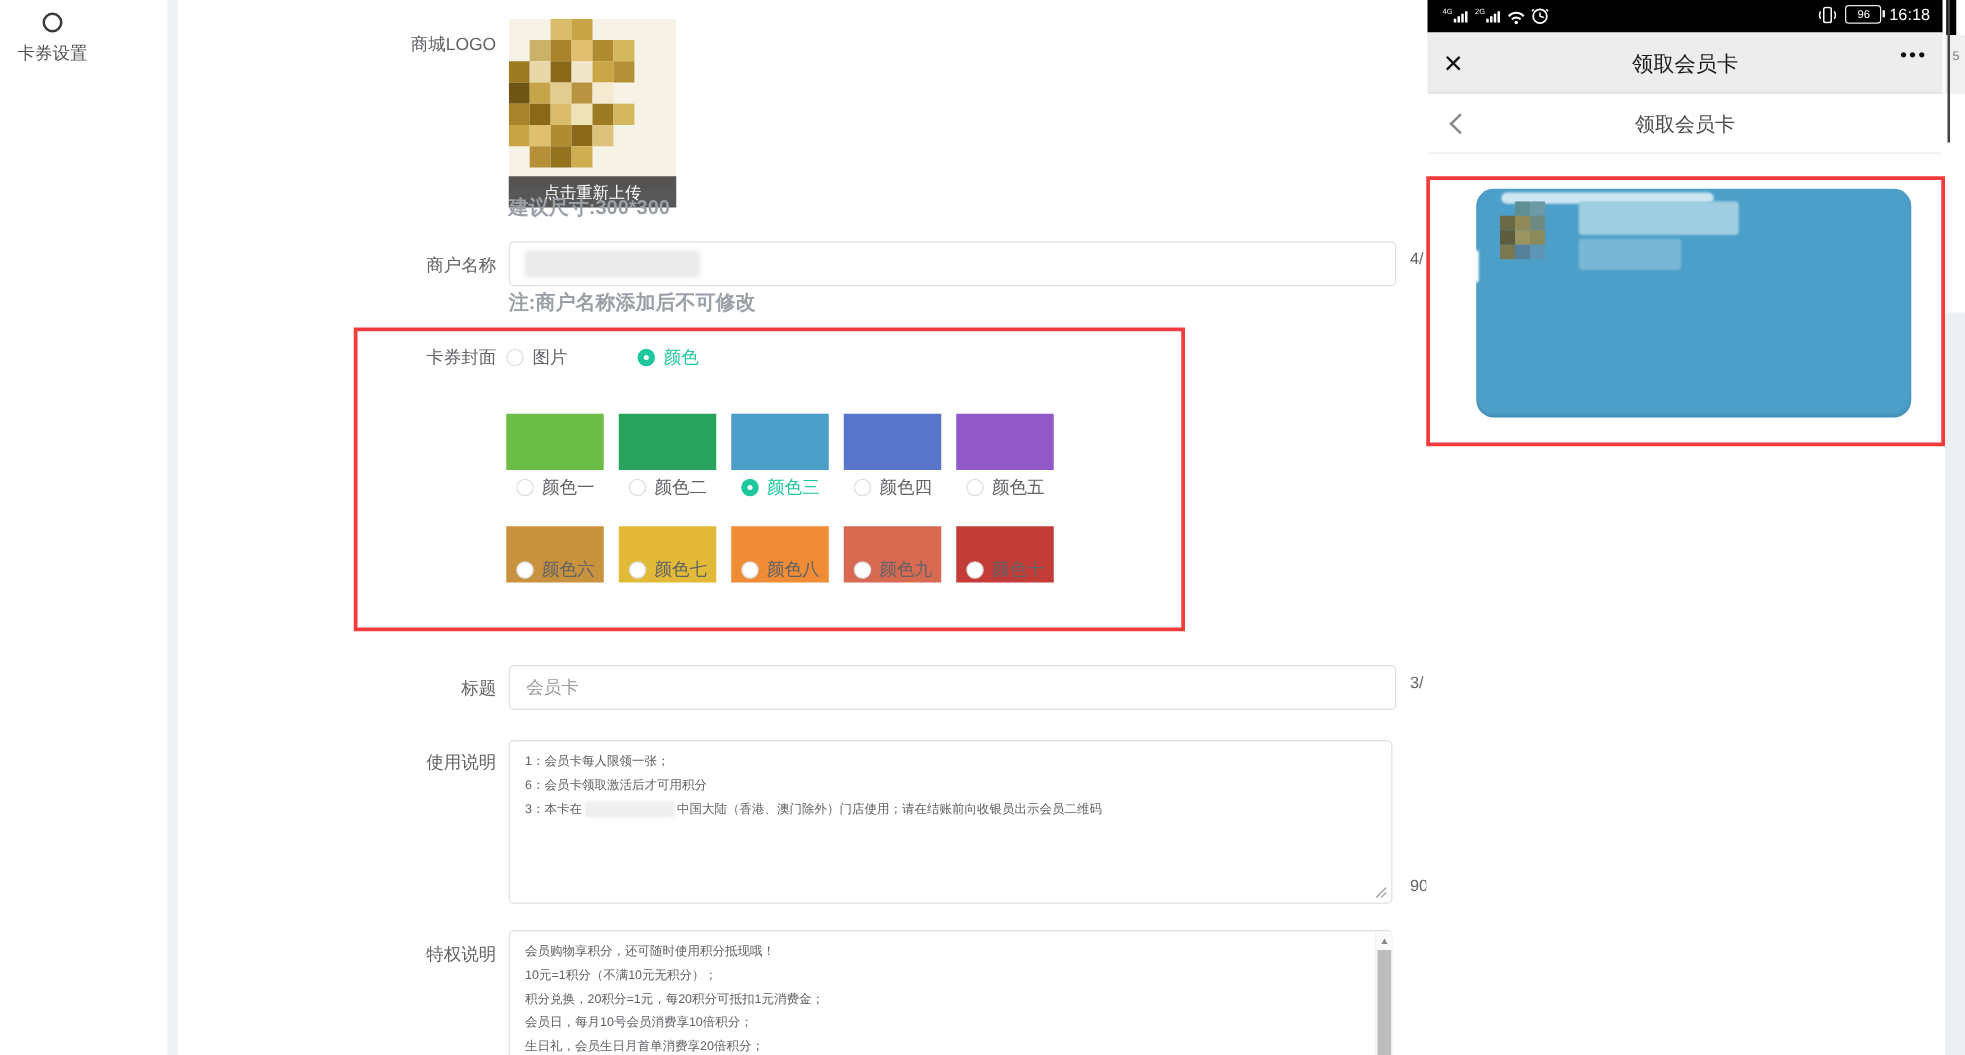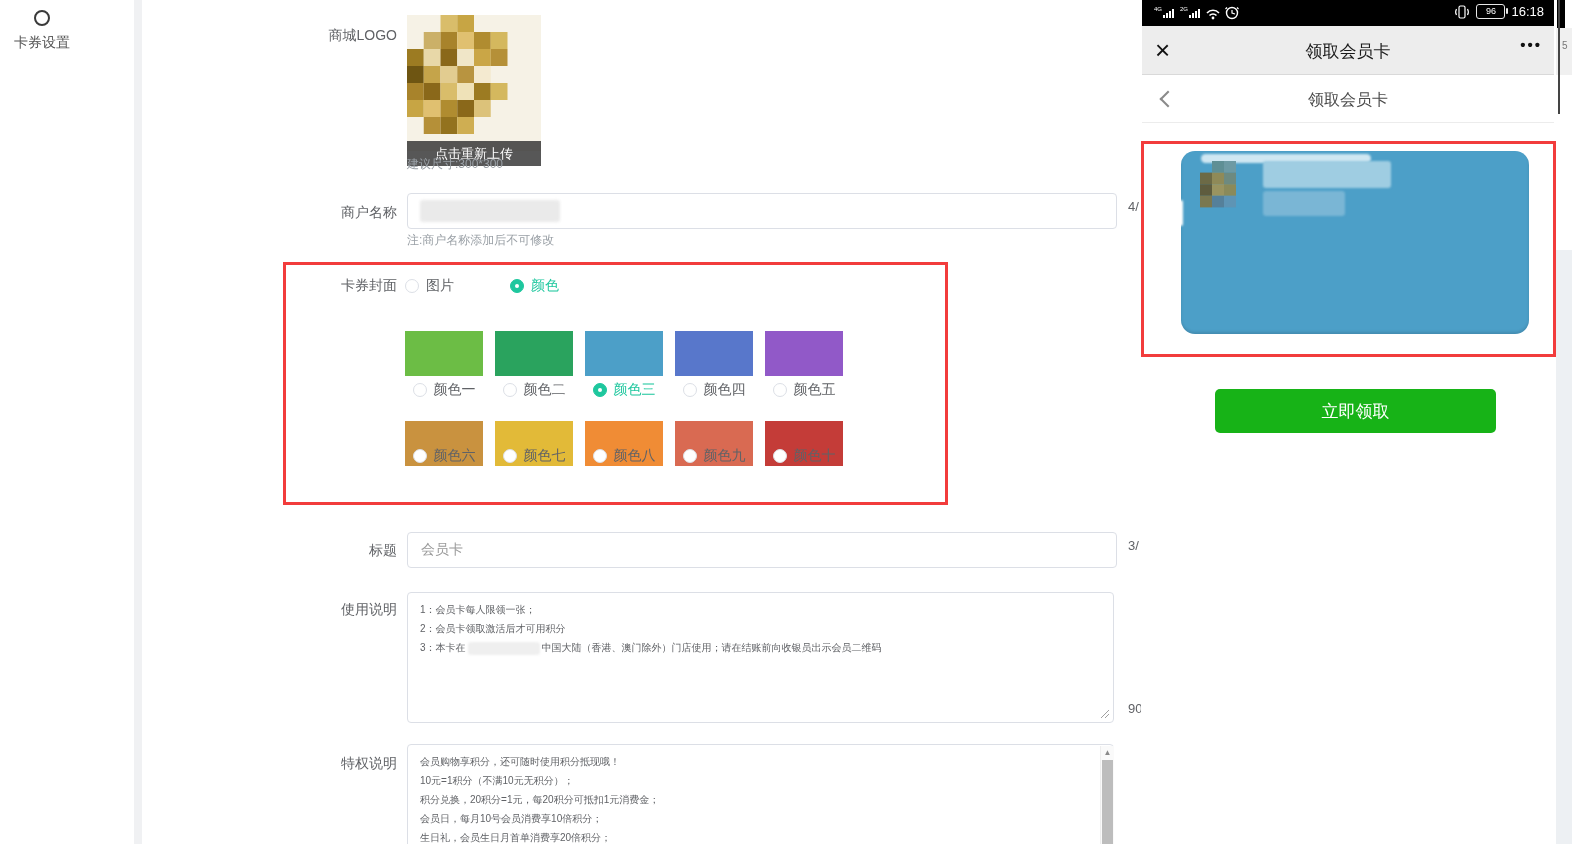--- a/index.html
+++ b/index.html
@@ -7,21 +7,21 @@
           font-family:"Liberation Sans",sans-serif;color:#606266;}
   .abs{position:absolute;}
   
   #sidebar{left:0;top:0;width:134px;height:844px;background:#fff;}
   #side-divider{left:134px;top:0;width:8px;height:844px;background:#f0f1f3;}
   .side-item{left:14px;top:10px;display:flex;align-items:center;gap:8px;cursor:pointer;flex-direction:column;}
   .side-circle{width:12px;height:12px;border:2px solid #3a3a3a;border-radius:50%;background:#fff;}
   .side-label{font-size:14px;color:#555;}
   
   .flabel{width:110px;left:287px;text-align:right;font-size:14px;color:#606266;}
-  .hint{font-size:12px;color:#9aa0a6;}
+  .hint{font-size:16px;color:#9aa0a6;font-weight:bold;}
   .counter{left:1128px;width:13px;overflow:hidden;white-space:nowrap;font-size:13px;color:#606266;}
   .inp{left:407px;width:710px;height:36px;border:1px solid #dcdfe6;border-radius:4px;background:#fff;
        box-sizing:border-box;font-size:14px;color:#999;padding:0 13px;outline:none;}
   .tarea{left:407px;width:707px;border:1px solid #dcdfe6;border-radius:4px;background:#fff;
          box-sizing:border-box;font-size:10px;color:#606266;line-height:19px;padding:7px 12px;}
   #logo-box{left:407px;top:15px;width:134px;height:136px;cursor:pointer;}
   #logo-box svg{display:block;width:134px;height:136px;}
   #logo-overlay{left:0;bottom:-15px;width:134px;height:25px;background:rgba(40,40,40,0.78);
                 color:#fff;font-size:13px;text-align:center;line-height:25px;}
   .blurblob{background:#eaeaea;border-radius:3px;filter:blur(1.5px);}
@@ -203,21 +203,21 @@
       </div>
   </div>
 
   <div class="abs flabel" style="top:542px">标题</div>
   <input class="abs inp" style="top: 532px;" value="会员卡">
   <div class="abs counter" style="top:538px">3/</div>
 
   <div class="abs flabel" style="top:601px">使用说明</div>
   <div class="abs tarea" style="top:592px;height:131px">
     <div>1：会员卡每人限领一张；</div>
-    <div>2：会员卡领取激活后才可用积分</div>
+    <div>6：会员卡领取激活后才可用积分</div>
     <div><span>3：本卡在</span><span class="inline-blur"></span><span>中国大陆（香港、澳门除外）门店使用；请在结账前向收银员出示会员二维码</span></div>
     <svg class="abs resize-grip" viewBox="0 0 10 10">
       <path d="M9 1 L1 9 M9 5 L5 9" stroke="#a0a0a0" stroke-width="1" fill="none"></path>
     </svg>
   </div>
   <div class="abs counter" style="top:701px">90</div>
 
   <div class="abs flabel" style="top:755px">特权说明</div>
   <div class="abs tarea" style="top:744px;height:120px">
     <div>会员购物享积分，还可随时使用积分抵现哦！</div>
@@ -288,21 +288,20 @@
         <rect x="2" y="2" width="1" height="1" fill="#8a8a5a"></rect>
         <rect x="0" y="3" width="1" height="1" fill="#7a7850"></rect>
           <rect x="1" y="3" width="1" height="1" fill="#55809a"></rect>
         <rect x="2" y="3" width="1" height="1" fill="#5e94b4"></rect>
       </svg>
       <div class="card-blur" style="left:82px;top:10px;width:128px;height:27px;background:#9fcde2"></div>
       <div class="card-blur" style="left:82px;top:40px;width:82px;height:25px;background:#7ab6d5"></div>
       <div class="card-blur" style="left:-2px;top:49px;width:4px;height:26px;background:#ffffff;border-radius:2px"></div>
     </div>
 
-    <button id="claim-btn" class="abs">立即领取</button>
   </div>
 
   <div id="red-rect-phone" class="abs"></div>
 
   <div id="edge-strip" class="abs">
     <div id="edge-black" class="abs"></div>
     <div id="edge-gray" class="abs"></div>
     <div id="edge-frag" class="abs">5</div>
     <div id="edge-blue" class="abs"></div>
     <div id="edge-line" class="abs"></div>

